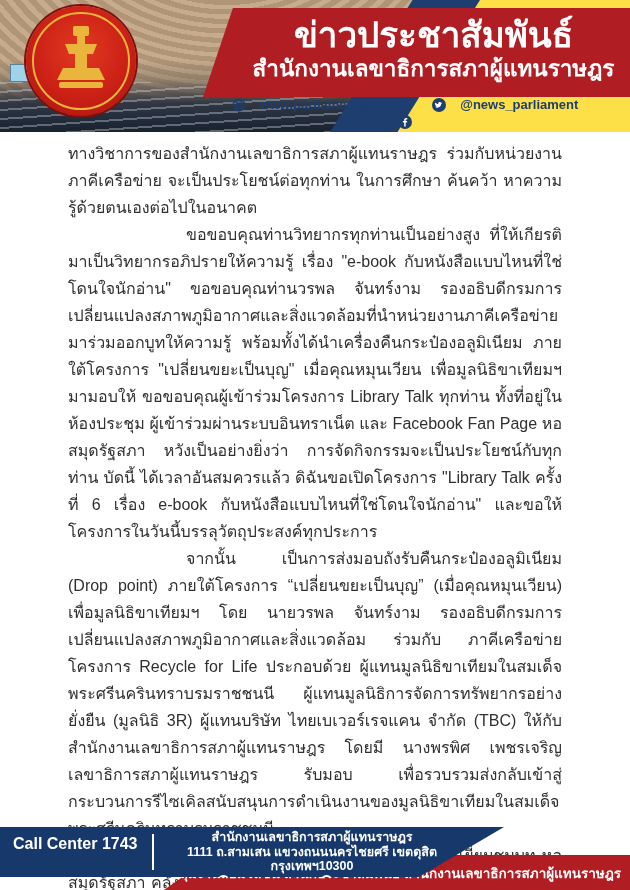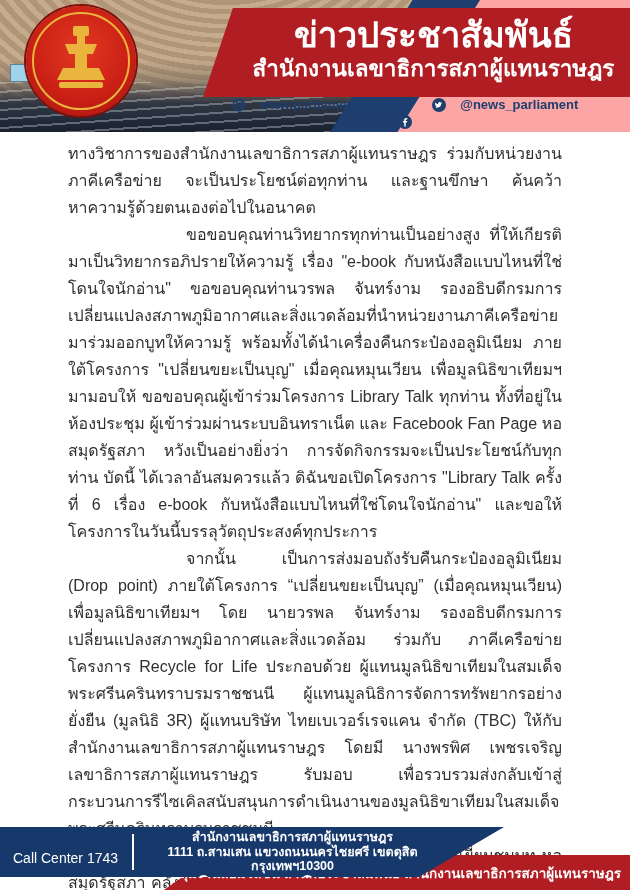--- a/index.html
+++ b/index.html
@@ -4,21 +4,21 @@
 <style>
   * { margin:0; padding:0; box-sizing:border-box; }
   html,body { background:#777; }
   .page{
     position:relative; width:630px; height:890px; margin:0 auto;
     background:#ffffff; overflow:hidden;
     font-family:"Liberation Sans", sans-serif;
   }
 
   
-  .header{ position:absolute; top:0; left:0; width:630px; height:132px; background:#fca5a5; }
+  .header{ position:absolute; top:0; left:0; width:630px; height:132px; background:#fde047; }
 
   .photo{
     position:absolute; top:0; left:0; width:420px; height:132px;
     clip-path:polygon(0 0,100% 0,80% 100%,0 100%);
     background:
       linear-gradient(to top, #19212e 0%, #242e3e 12%, rgba(38,46,60,.92) 22%, rgba(92,86,78,.35) 40%, rgba(0,0,0,0) 55%),
       repeating-radial-gradient(ellipse 520px 380px at 54% -90px, #c6ab8c 0 6px, #b09577 6px 13px),
       #b49a7c;
   }
   .photo .rows{
@@ -79,21 +79,21 @@
     background:#b01e24; clip-path:polygon(34% 0,100% 0,100% 100%,26% 100%);
   }
   .credit-text{
     position:absolute; right:9px; bottom:6px; color:#ffffff; font-size:13.5px; font-weight:bold;
   }
   .navy-band{
     position:absolute; left:0; top:0; width:630px; height:50px;
     background:#17386b; clip-path:polygon(0 0,80% 0,66.5% 100%,0 100%);
     color:#ffffff; display:flex; align-items:stretch;
   }
-  .call{ font-size:14px; font-weight:normal; white-space:nowrap; padding:23px 10px 0 13px; }
+  .call{ font-size:16px; font-weight:bold; white-space:nowrap; padding:8px 10px 0 13px; }
   .vline{ width:2px; background:#ffffff; margin:7px 6px 7px 4px; }
   .addr{ width:305px; text-align:center; font-size:12.5px; line-height:14.5px; padding-top:3px; font-weight:bold; }
   .phones{ display:flex; justify-content:center; align-items:center; gap:16px; margin-top:1px; }
   .phone-item{ display:inline-flex; align-items:center; gap:5px; }
   .picon{ display:inline-flex; width:13px; height:13px; }
 </style>
 </head>
 <body>
 
 <div class="page">
@@ -152,21 +152,21 @@
           <svg viewBox="0 0 16 16" width="14" height="14">
             <circle cx="8" cy="8" r="8" fill="#1d3e6f"></circle>
             <path d="M8.8 13V8.6h1.5l.2-1.7H8.8V5.8c0-.5.2-.8.9-.8h.9V3.5c-.2 0-.7-.1-1.3-.1-1.3 0-2.2.8-2.2 2.2v1.3H5.6v1.7h1.5V13z" fill="#ffffff"></path>
           </svg>
         </span>
       </div>
     </div>
   </div>
 
   <div class="body-text">
-      <p class="cont">ทางวิชาการของสำนักงานเลขาธิการสภาผู้แทนราษฎร ร่วมกับหน่วยงานภาคีเครือข่าย จะเป็นประโยชน์ต่อทุกท่าน และฐานขึกษา ค้นคว้า หาความรู้ด้วยตนเองต่อไปในอนาคต</p>
+      <p class="cont">ทางวิชาการของสำนักงานเลขาธิการสภาผู้แทนราษฎร ร่วมกับหน่วยงานภาคีเครือข่าย จะเป็นประโยชน์ต่อทุกท่าน ในการศึกษา ค้นคว้า หาความรู้ด้วยตนเองต่อไปในอนาคต</p>
       <p>ขอขอบคุณท่านวิทยากรทุกท่านเป็นอย่างสูง ที่ให้เกียรติมาเป็นวิทยากรอภิปรายให้ความรู้ เรื่อง "e-book กับหนังสือแบบไหนที่ใช่โดนใจนักอ่าน" ขอขอบคุณท่านวรพล จันทร์งาม รองอธิบดีกรมการเปลี่ยนแปลงสภาพภูมิอากาศและสิ่งแวดล้อมที่นำหน่วยงานภาคีเครือข่ายมาร่วมออกบูทให้ความรู้ พร้อมทั้งได้นำเครื่องคืนกระป๋องอลูมิเนียม ภายใต้โครงการ "เปลี่ยนขยะเป็นบุญ" เมื่อคุณหมุนเวียน เพื่อมูลนิธิขาเทียมฯ มามอบให้ ขอขอบคุณผู้เข้าร่วมโครงการ Library Talk ทุกท่าน ทั้งที่อยู่ในห้องประชุม ผู้เข้าร่วมผ่านระบบอินทราเน็ต และ Facebook Fan Page หอสมุดรัฐสภา หวังเป็นอย่างยิ่งว่า การจัดกิจกรรมจะเป็นประโยชน์กับทุกท่าน บัดนี้ ได้เวลาอันสมควรแล้ว ดิฉันขอเปิดโครงการ "Library Talk ครั้งที่ 6 เรื่อง e-book กับหนังสือแบบไหนที่ใช่โดนใจนักอ่าน" และขอให้โครงการในวันนี้บรรลุวัตถุประสงค์ทุกประการ</p>
       <p>จากนั้น เป็นการส่งมอบถังรับคืนกระป๋องอลูมิเนียม (Drop point) ภายใต้โครงการ “เปลี่ยนขยะเป็นบุญ” (เมื่อคุณหมุนเวียน) เพื่อมูลนิธิขาเทียมฯ โดย นายวรพล จันทร์งาม รองอธิบดีกรมการเปลี่ยนแปลงสภาพภูมิอากาศและสิ่งแวดล้อม ร่วมกับ ภาคีเครือข่ายโครงการ Recycle for Life ประกอบด้วย ผู้แทนมูลนิธิขาเทียมในสมเด็จพระศรีนครินทราบรมราชชนนี ผู้แทนมูลนิธิการจัดการทรัพยากรอย่างยั่งยืน (มูลนิธิ 3R) ผู้แทนบริษัท ไทยเบเวอร์เรจแคน จำกัด (TBC) ให้กับสำนักงานเลขาธิการสภาผู้แทนราษฎร โดยมี นางพรพิศ เพชรเจริญ เลขาธิการสภาผู้แทนราษฎร รับมอบ เพื่อรวบรวมส่งกลับเข้าสู่กระบวนการรีไซเคิลสนับสนุนการดำเนินงานของมูลนิธิขาเทียมในสมเด็จพระศรีนครินทราบรมราชชนนี</p>
       <p>ต่อจากนั้น เลขาธิการสภาผู้แทนราษฎร เยี่ยมชมบูท หอสมุดรัฐสภา คลังสารสนเทศของสถาบันนิติบัญญัติ และฐานข้อมูลต่าง ๆ ที่หอสมุดรัฐสภาบอกรับสมาชิก อาทิ LexisNexis WestLaw International ProQuest Dissertations &amp; Theses A&amp;I รวมถึงฐานข้อมูลทางวิชาการเพื่อใช้สำหรับสนับสนุนสมาชิกรัฐสภาและการปฏิบัติงานของหน่วยงานต่าง ๆ ในสังกัดสำนักงานเลขาธิการสภาผู้แทนราษฎร ตลอดจนองค์ความรู้อื่น ๆ จากหน่วยงานต่าง ๆ</p>
     </div>
 
   <div class="footer">
     <div class="credit-bar"></div>
     <div class="credit-text">จัดทำโดย : กลุ่มงานสื่อมวลชน สำนักประชาสัมพันธ์ สำนักงานเลขาธิการสภาผู้แทนราษฎร</div>
 
     <div class="navy-band">

